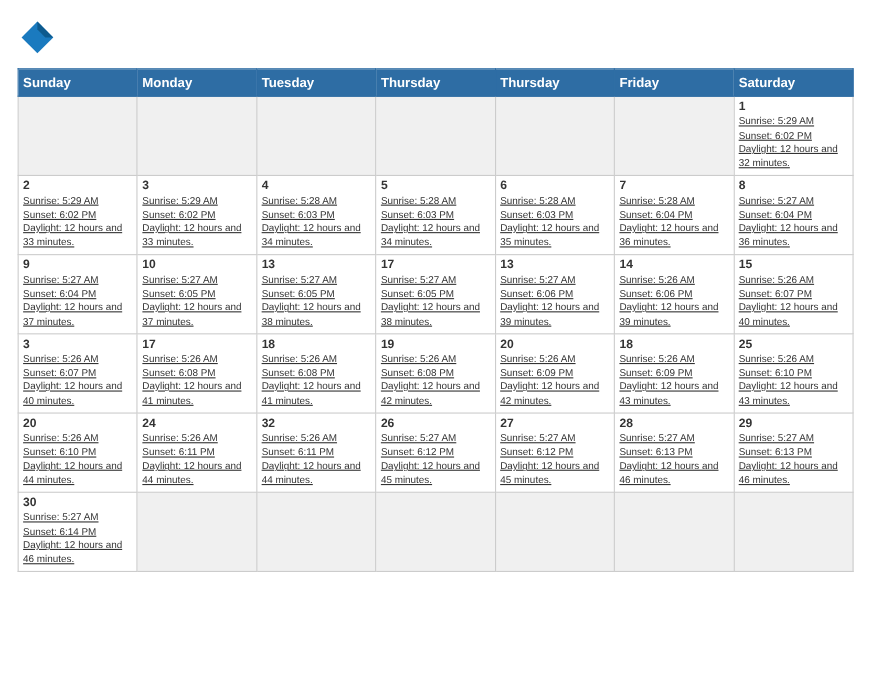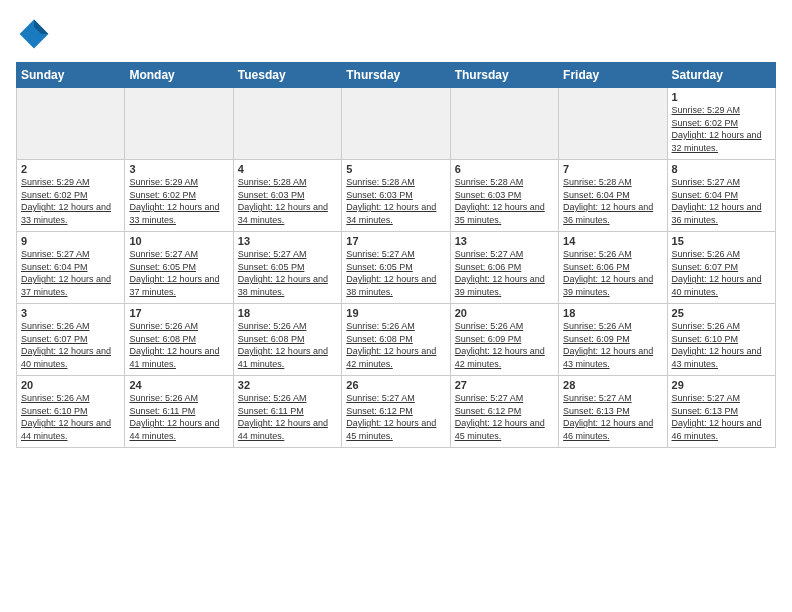--- a/index.html
+++ b/index.html
@@ -254,15 +254,27 @@
           </td>
           <td>
             <span class="day-number">28</span>
             <div class="day-info">Sunrise: 5:27 AM<br>Sunset: 6:13 PM<br>Daylight: 12 hours and 46 minutes.</div>
           </td>
           <td>
             <span class="day-number">29</span>
             <div class="day-info">Sunrise: 5:27 AM<br>Sunset: 6:13 PM<br>Daylight: 12 hours and 46 minutes.</div>
           </td>
         </tr>
+        <tr class="last-row">
+          <td>
+            <span class="day-number">30</span>
+            <div class="day-info">Sunrise: 5:27 AM<br>Sunset: 6:14 PM<br>Daylight: 12 hours and 46 minutes.</div>
+          </td>
+          <td class="empty"></td>
+          <td class="empty"></td>
+          <td class="empty"></td>
+          <td class="empty"></td>
+          <td class="empty"></td>
+          <td class="empty"></td>
+        </tr>
       </tbody>
   </table>
 </div>
 
 </body></html>

